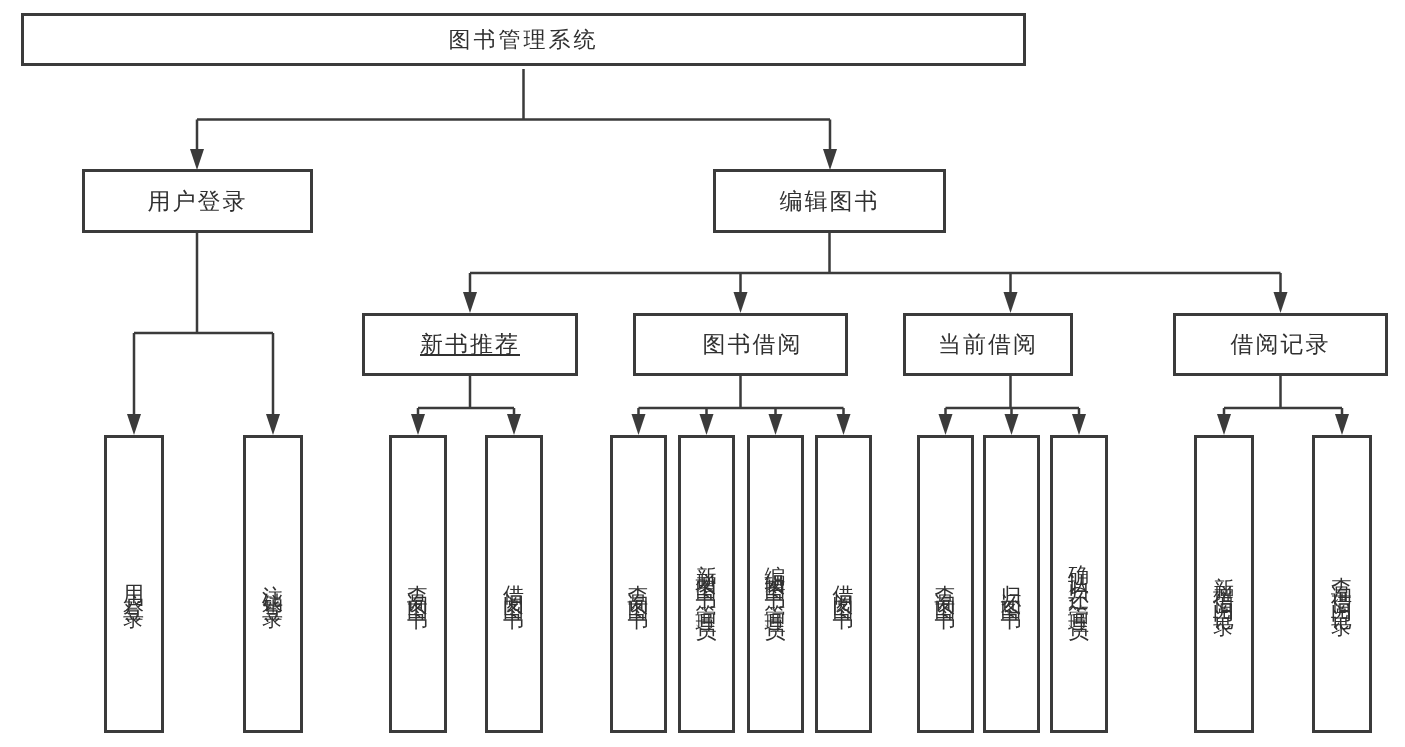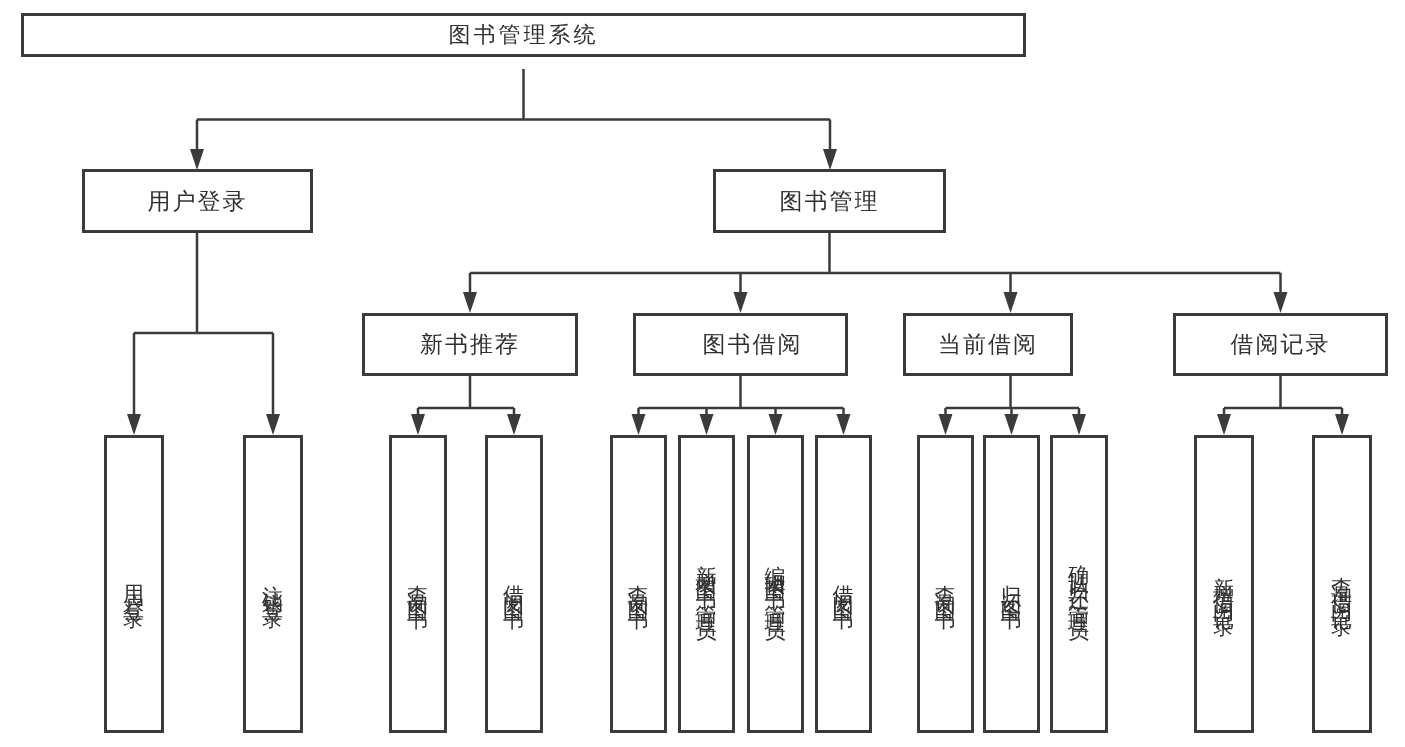--- a/index.html
+++ b/index.html
@@ -14,25 +14,25 @@
     position:absolute;
     box-sizing:border-box;
     border:3px solid #3b3b3b;
     background:#ffffff;
     display:flex;
     align-items:center;
     justify-content:center;
     color:#303030;
   }
   .h-label{font-size:23px;letter-spacing:2px;}
-  #root-box{left:21px;top:13px;width:1005px;height:44px;font-size:22px;letter-spacing:3px;align-items:center;}
+  #root-box{left:21px;top:13px;width:1005px;height:53px;font-size:22px;letter-spacing:3px;align-items:center;}
   #node-user-login{left:82px;top:169px;width:231px;height:64px;}
   #node-book-mgmt{left:713px;top:169px;width:233px;height:64px;}
   .lvl3{top:313px;height:63px;}
-  #node-new-books{left:362px;width:216px;}
+  #node-new-books{left:362px;width:216px;text-decoration:underline;}
   #node-book-borrow{left:633px;width:215px;padding-left:24px;}
   #node-current-borrow{left:903px;width:170px;}
   #node-borrow-records{left:1173px;width:215px;}
   .leaf{
     top:435px;height:298px;
     writing-mode:vertical-rl;
     font-size:21px;
     letter-spacing:8px;
     line-height:1.0;
   }
@@ -106,21 +106,21 @@
   </svg>
 
   <div class="box" id="root-box">
     <span>图书管理系统</span>
   </div>
 
   <div class="box h-label" id="node-user-login">
     <span>用户登录</span>
   </div>
   <div class="box h-label" id="node-book-mgmt">
-    <span>图书管理</span>
+    <span>编辑图书</span>
   </div>
 
   <div class="box h-label lvl3" id="node-new-books">
     <span>新书推荐</span>
   </div>
   <div class="box h-label lvl3" id="node-book-borrow">
     <span>图书借阅</span>
   </div>
   <div class="box h-label lvl3" id="node-current-borrow">
     <span>当前借阅</span>

